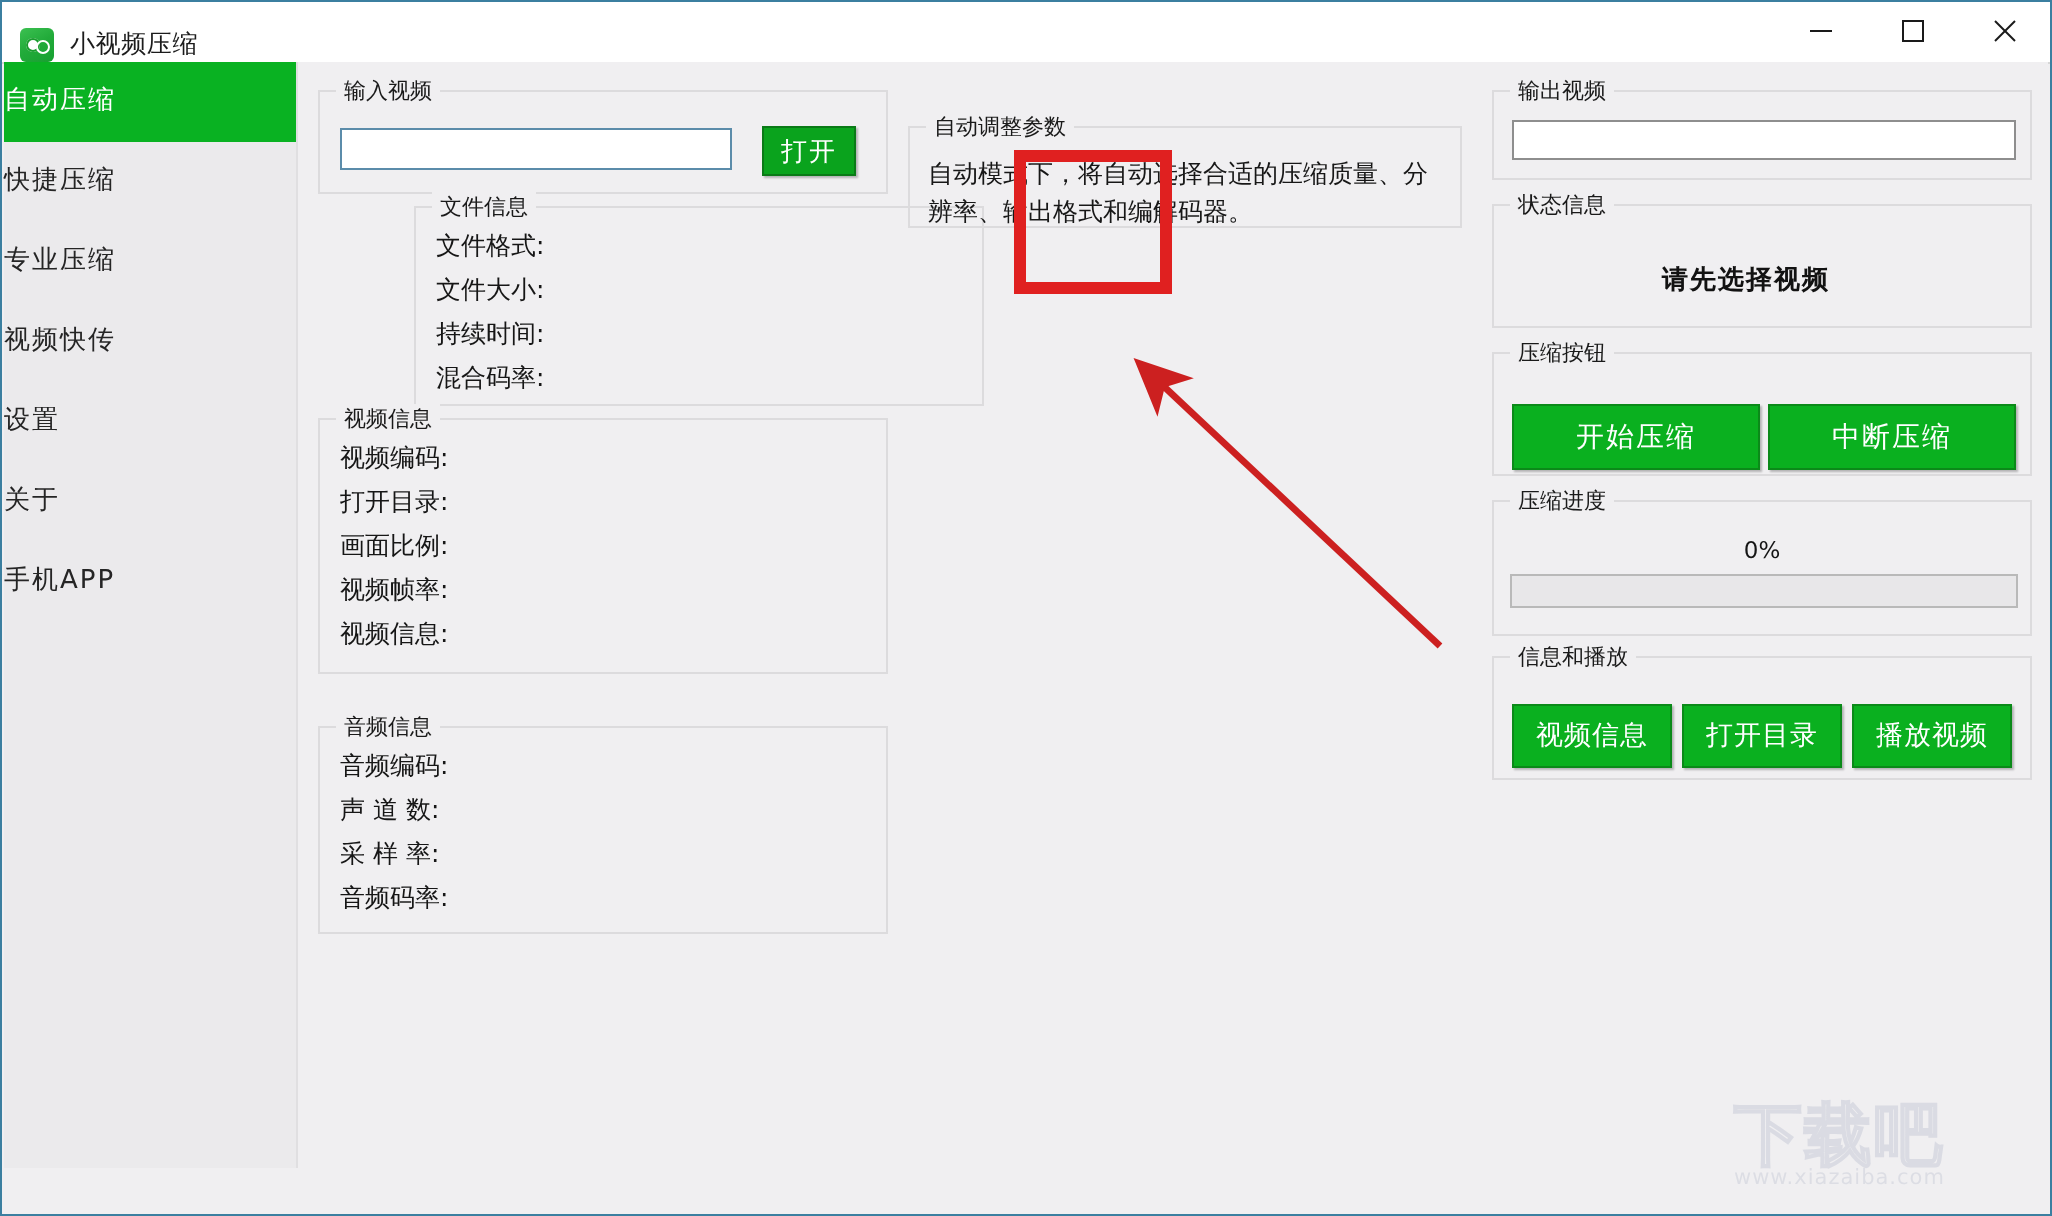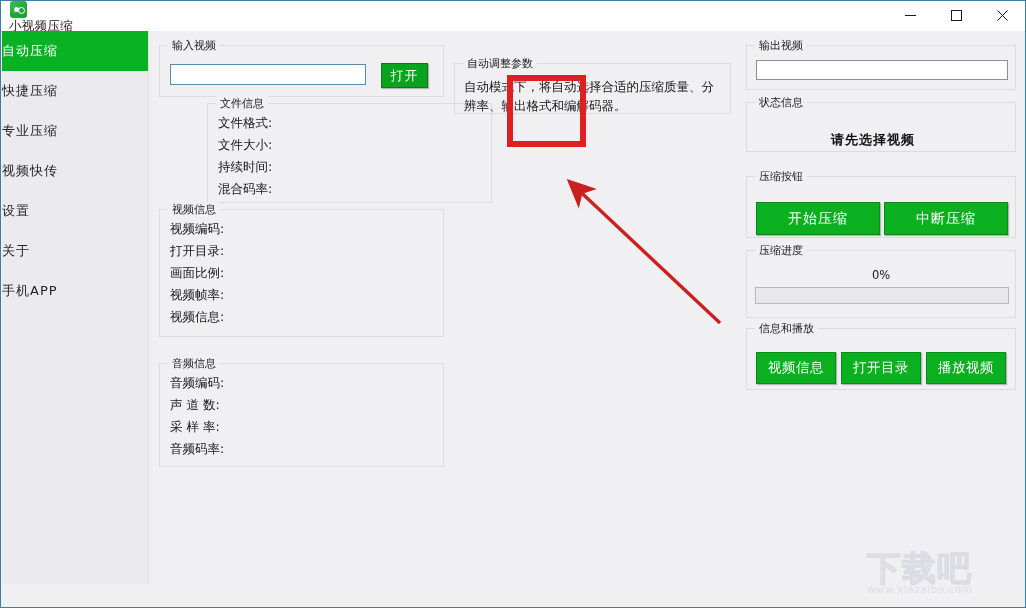--- a/index.html
+++ b/index.html
@@ -25,22 +25,21 @@
 
   
   #titlebar {
     position: absolute;
     left: 0; top: 0;
     width: 1024px;
     height: 30px;
     background: #ffffff;
     border-bottom: 1px solid #d7d7d7;
     display: flex;
-    align-items: flex-start;
-    flex-direction: column;
+    align-items: flex-end;
   }
   #app-icon {
     width: 17px; height: 17px;
     margin-left: 9px;
     border-radius: 3px;
     background: linear-gradient(150deg, #3cc152 0%, #22ab3a 48%, #17a030 100%);
     position: relative;
     flex: 0 0 auto;
   }
   #app-icon::before {
@@ -194,21 +193,21 @@
     left: 9px; top: 14px;
     width: 252px; height: 20px;
     box-sizing: border-box;
     border: 1px solid #8e8e8e;
     background: #ffffff;
     font-family: "DejaVu Sans", "Liberation Sans", sans-serif;
     font-size: 12px;
     padding: 0 3px;
     outline: none;
   }
-  #gb-status { left: 0px; top: 71px;  width: 270px; height: 50px; }
+  #gb-status { left: 0px; top: 71px;  width: 270px; height: 62px; }
   #status-text {
     position: absolute;
     left: 0; right: 16px; top: 28px;
     text-align: center;
     font-size: 13px;
     font-weight: bold;
     color: #121212;
     letter-spacing: 1px;
   }
   #gb-btns   { left: 0px; top: 145px; width: 270px; height: 62px; padding-left: 16px; }

